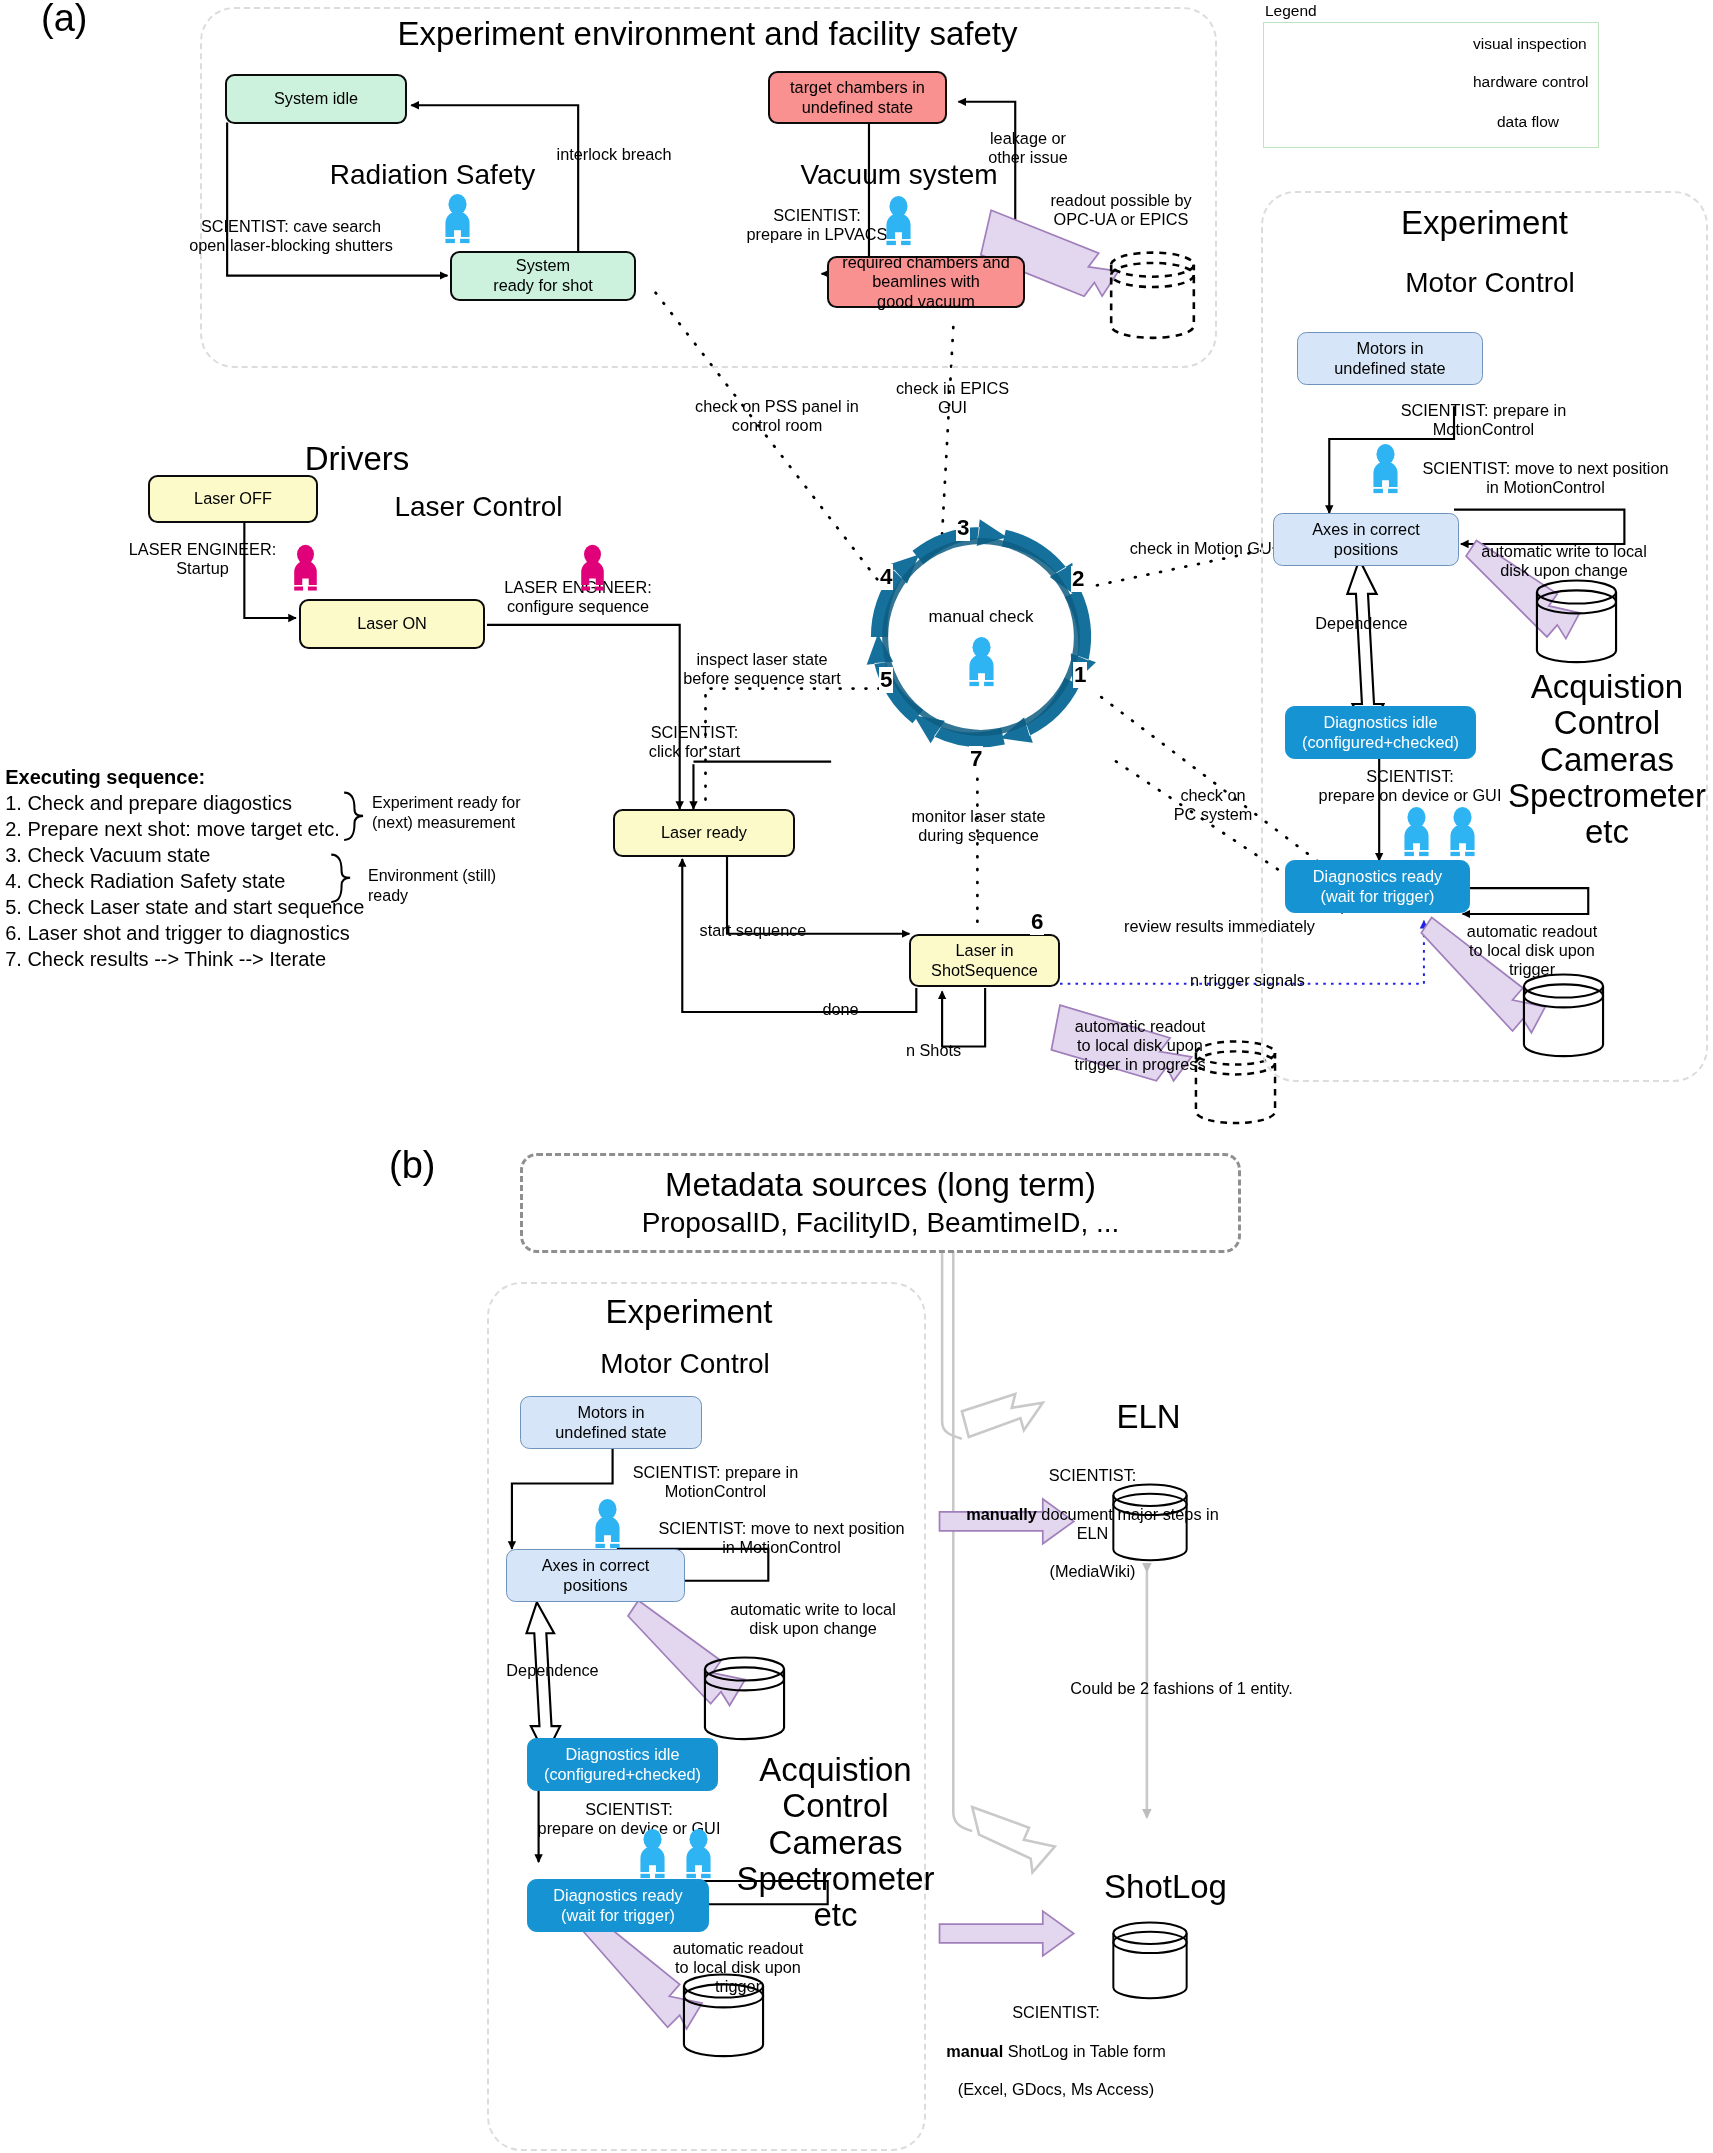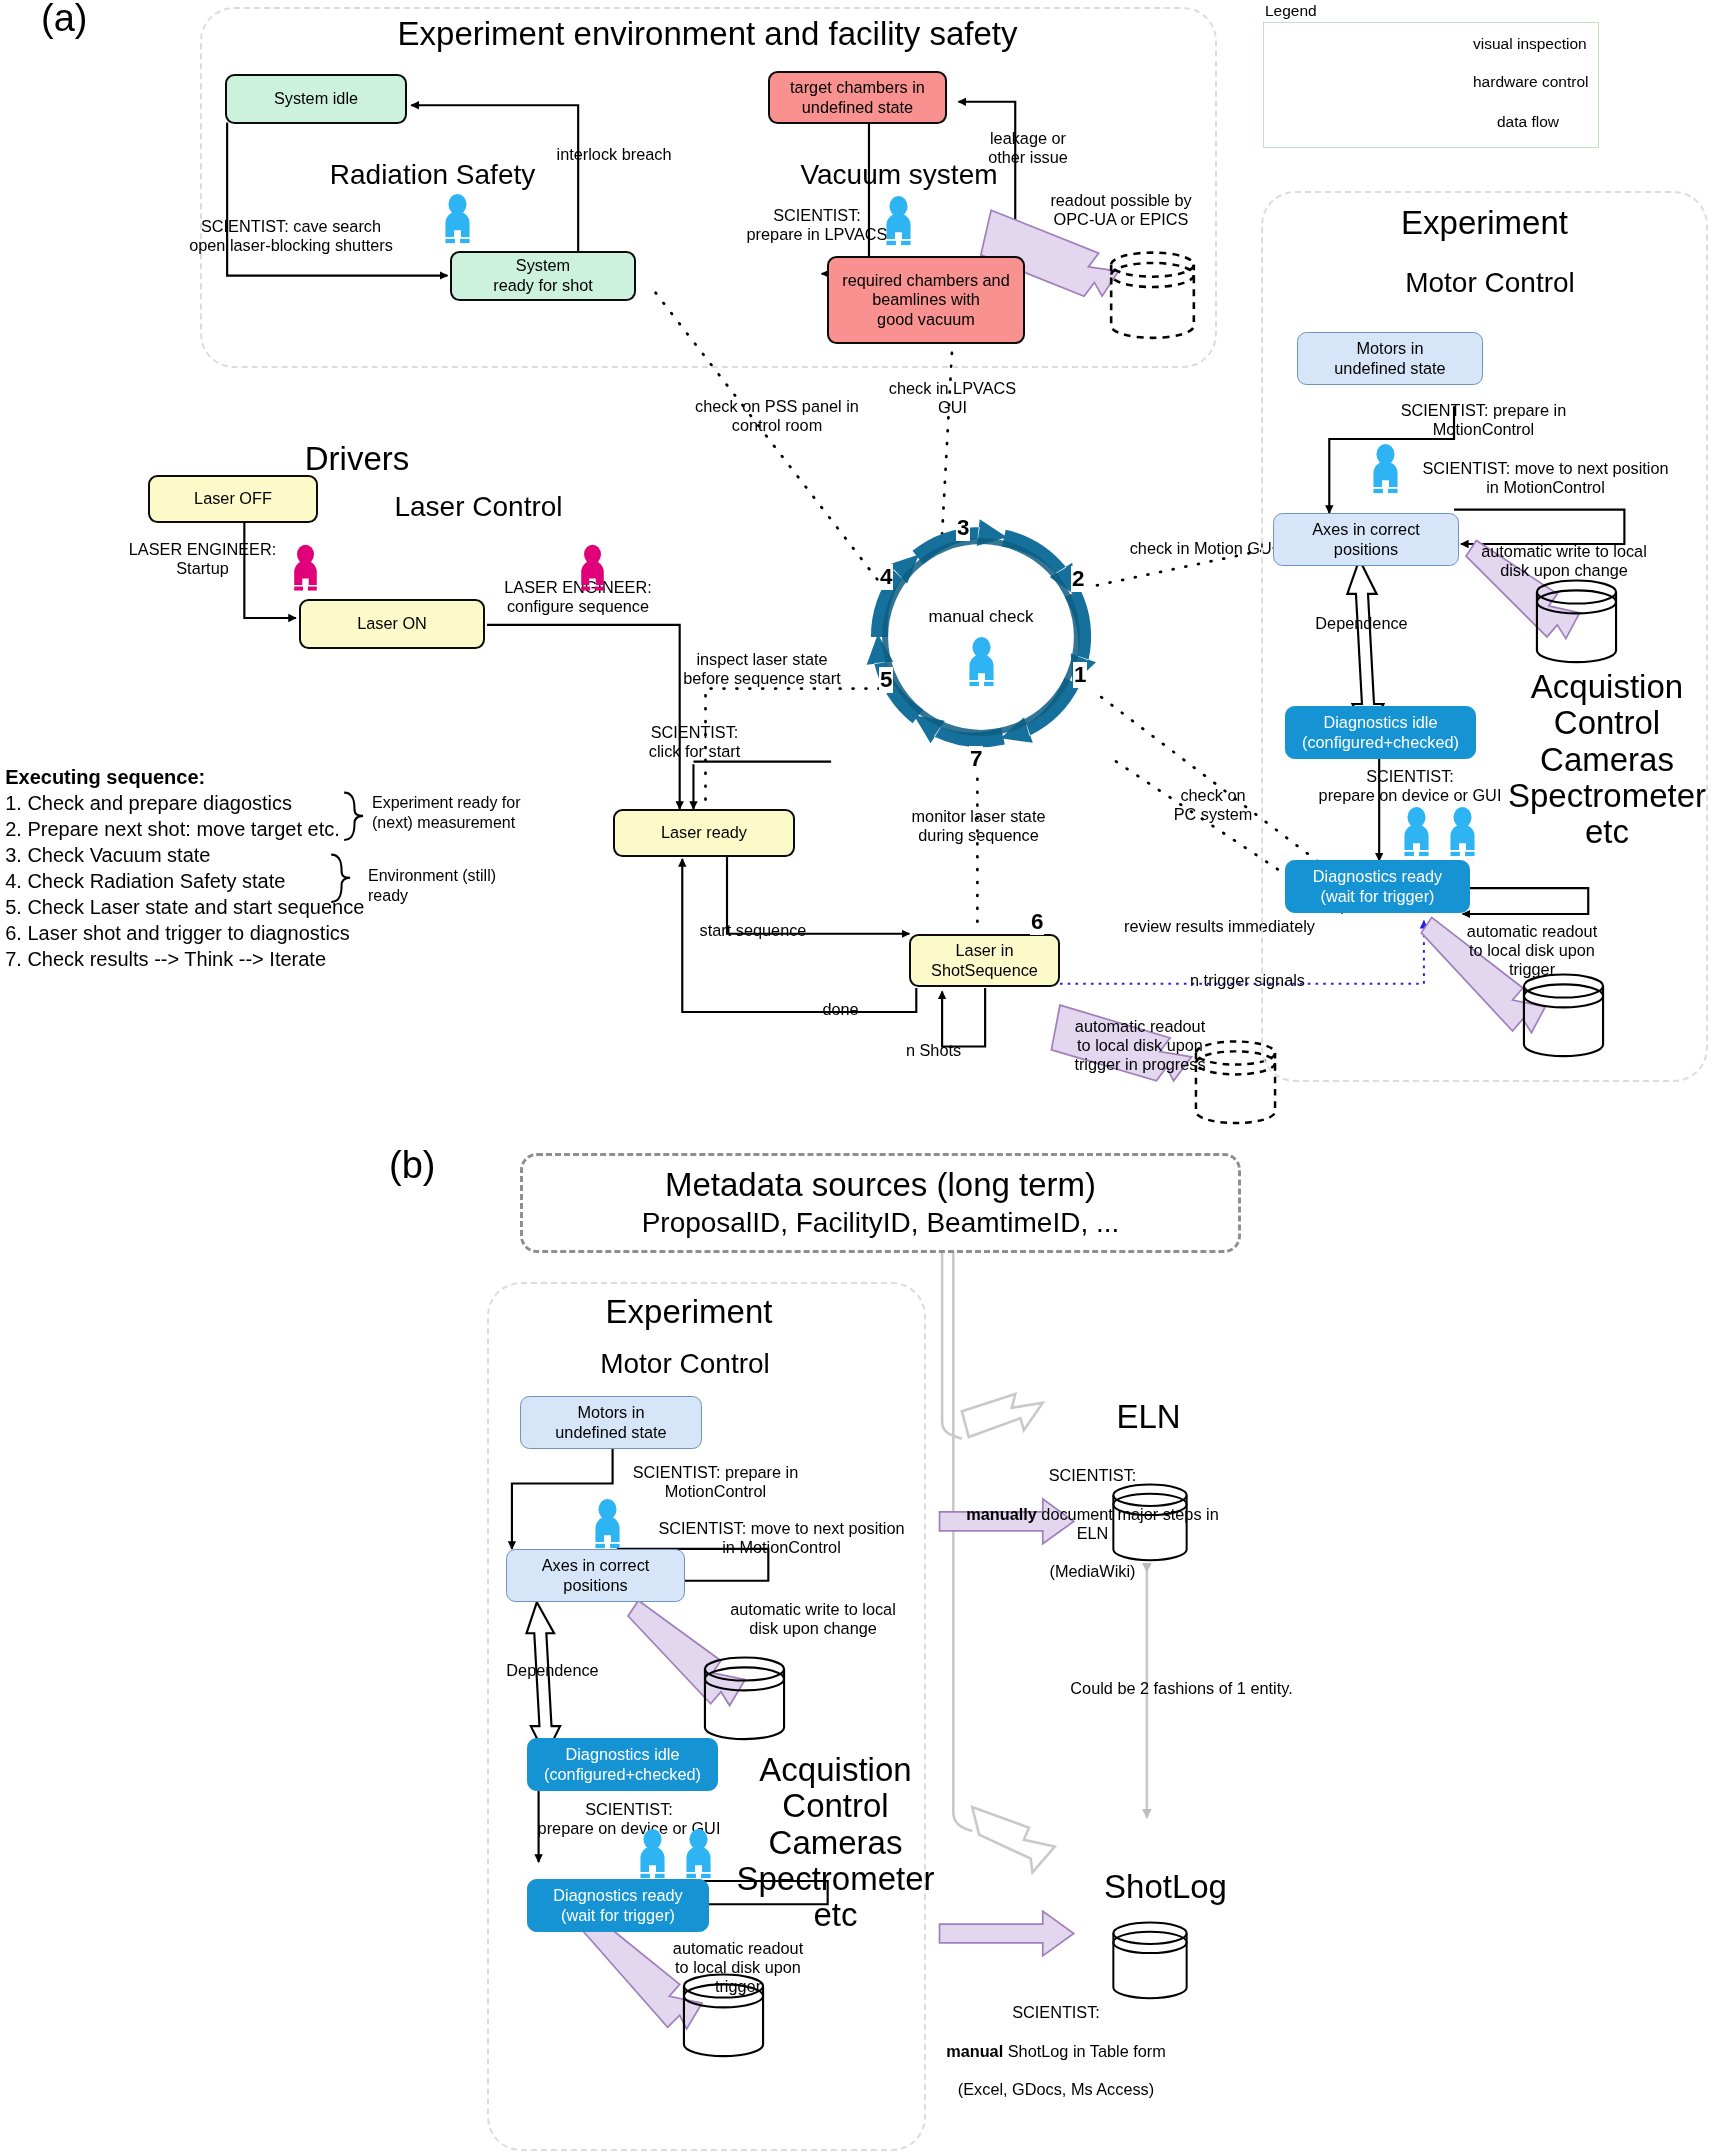--- a/index.html
+++ b/index.html
@@ -209,21 +209,21 @@
       <ellipse cx="18" cy="12" rx="10.5" ry="12" fill="#2eb3f3"></ellipse>
       <path d="M4,34 a14,14 0 0 1 28,0 L32,50 L22,50 L22,42 L14,42 L14,50 L4,50 z" fill="#2eb3f3"></path>
       <rect x="4" y="52" width="11" height="5" fill="#2eb3f3"></rect>
       <rect x="21" y="52" width="11" height="5" fill="#2eb3f3"></rect>
     </svg>
 </div>
 
 <div class="midtitle" style="left:770px; top:160px; width:258px;">Vacuum system</div>
 <div class="box red" style="left:768px; top:71px; width:179px; height:53px;">target chambers in
 undefined state</div>
-<div class="box red" style="left:827px; top:256px; width:198px; height:88px;">required chambers and
+<div class="box red" style="left:827px; top:256px; width:198px; height:52px;">required chambers and
 beamlines with
 good vacuum</div>
 <div class="lbl" style="left:731px; top:206px; width:172px;">SCIENTIST:
 prepare in LPVACS</div>
 <div class="lbl" style="left:959px; top:129px; width:138px;">leakage or
 other issue</div>
 <div class="lbl" style="left:1035px; top:191px; width:172px;">readout possible by
 OPC-UA or EPICS</div>
 <div class="person" style="left:883px; top:196px;">
   <svg width="31" height="50" viewBox="0 0 36 58">
@@ -339,21 +339,21 @@
 <div class="cyclenum" style="left:1073px; top:662px;">1</div>
 <div class="cyclenum" style="left:1071px; top:566px;">2</div>
 <div class="cyclenum" style="left:956px; top:515px;">3</div>
 <div class="cyclenum" style="left:879px; top:564px;">4</div>
 <div class="cyclenum" style="left:879px; top:667px;">5</div>
 <div class="cyclenum" style="left:1030px; top:909px;">6</div>
 <div class="cyclenum" style="left:969px; top:746px;">7</div>
 
 <div class="lbl" style="left:671px; top:397px; width:212px;">check on PSS panel in
 control room</div>
-<div class="lbl" style="left:862px; top:379px; width:181px;">check in LPVACS
+<div class="lbl" style="left:862px; top:379px; width:181px;">check in EPICS
 GUI</div>
 <div class="lbl" style="left:1104px; top:539px; width:198px;">check in Motion GUI</div>
 <div class="lbl" style="left:1144px; top:786px; width:138px;">check on
 PC system</div>
 <div class="lbl" style="left:650px; top:650px; width:224px;">inspect laser state
 before sequence start</div>
 <div class="lbl" style="left:884px; top:807px; width:189px;">monitor laser state
 during sequence</div>
 <div class="lbl" style="left:1099px; top:917px; width:241px;">review results immediately</div>
 

